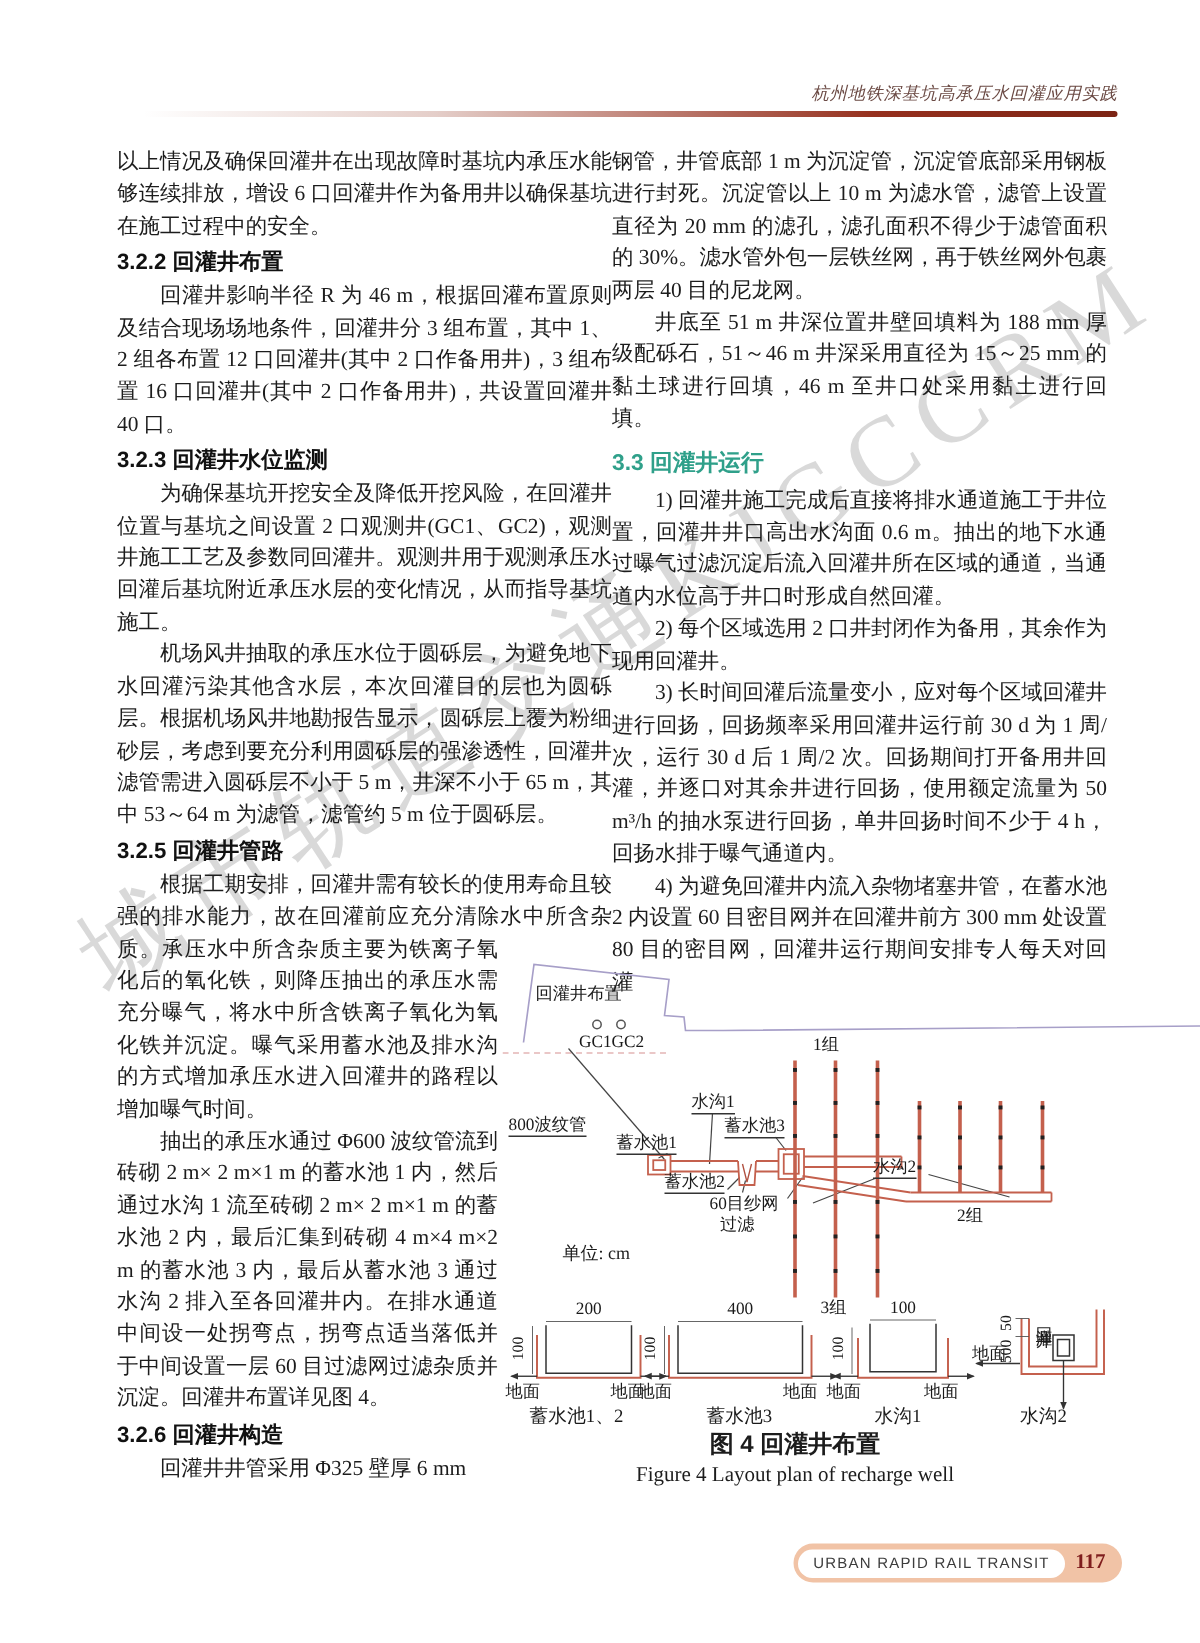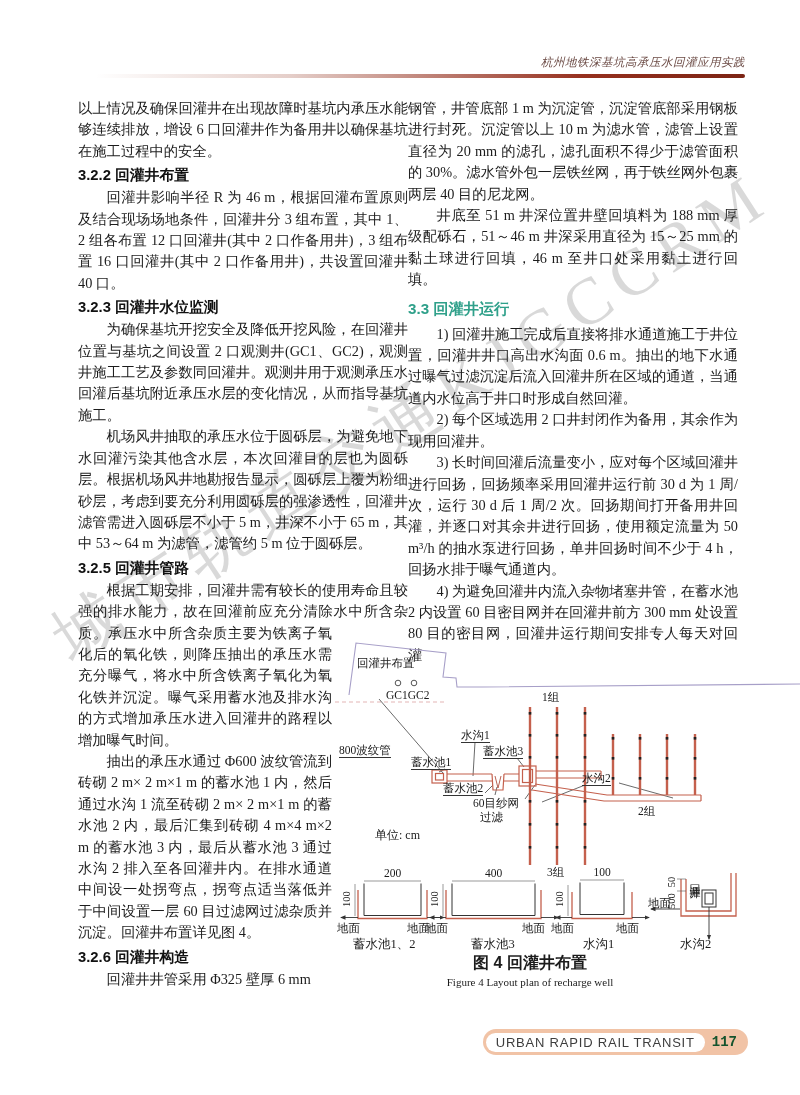--- a/index.html
+++ b/index.html
@@ -26,29 +26,29 @@
   
   .figure{position:absolute;left:335px;top:633px;width:465px;height:375px;}
   .figure svg{position:absolute;left:0;top:0;}
   .lbl{position:absolute;font-size:11.5px;color:#1a1a1a;white-space:nowrap;line-height:12px;}
   .lbl.u{border-bottom:.8px solid #333;padding-bottom:1px;}
   .lbl.rot{transform:rotate(-90deg);transform-origin:center;font-size:10.5px;}
   .lbl.vtext{writing-mode:vertical-rl;text-orientation:upright;letter-spacing:1px;font-size:11px;line-height:12px;}
   .lbl.ctr{text-align:center;}
   .figcap{position:absolute;left:0;width:390px;text-align:center;}
   .figcap.zh{top:320px;font-weight:bold;font-size:16px;font-family:"Liberation Sans",sans-serif;}
-  .figcap.en{top:343px;font-size:11px;}
+  .figcap.en{top:343px;font-size:14px;}
   
   .footer-pill{position:absolute;top:1029px;right:52px;height:26px;background:#f1c3a6;
         border-radius:13px;display:flex;align-items:center;padding:0 2px 0 3px;}
   .footer-pill .inner{background:#fff;border-radius:10px;height:19px;display:flex;align-items:center;
-        padding:0 10px;font-family:"Liberation Sans","DejaVu Sans",sans-serif;font-size:13px;
+        padding:0 10px;font-family:"Liberation Sans","DejaVu Sans",sans-serif;font-size:10px;
         letter-spacing:.8px;color:#3d3d3d;}
-  .footer-pill .pageno{font-family:Liberation Mono, monospace;font-weight:bold;font-size:14px;
-        color:#14532d;margin:0 9px 0 7px;text-align:right;}
+  .footer-pill .pageno{font-family:Liberation Serif, serif;font-weight:bold;font-size:14px;
+        color:#7f1d1d;margin:0 9px 0 7px;text-align:right;}
 </style>
 </head>
 <body>
 
 <div class="page">
 
   <div class="running-title">杭州地铁深基坑高承压水回灌应用实践</div>
   <div class="header-rule"></div>
 
   <div class="watermark">城市轨道交通KJGCCRM</div>

